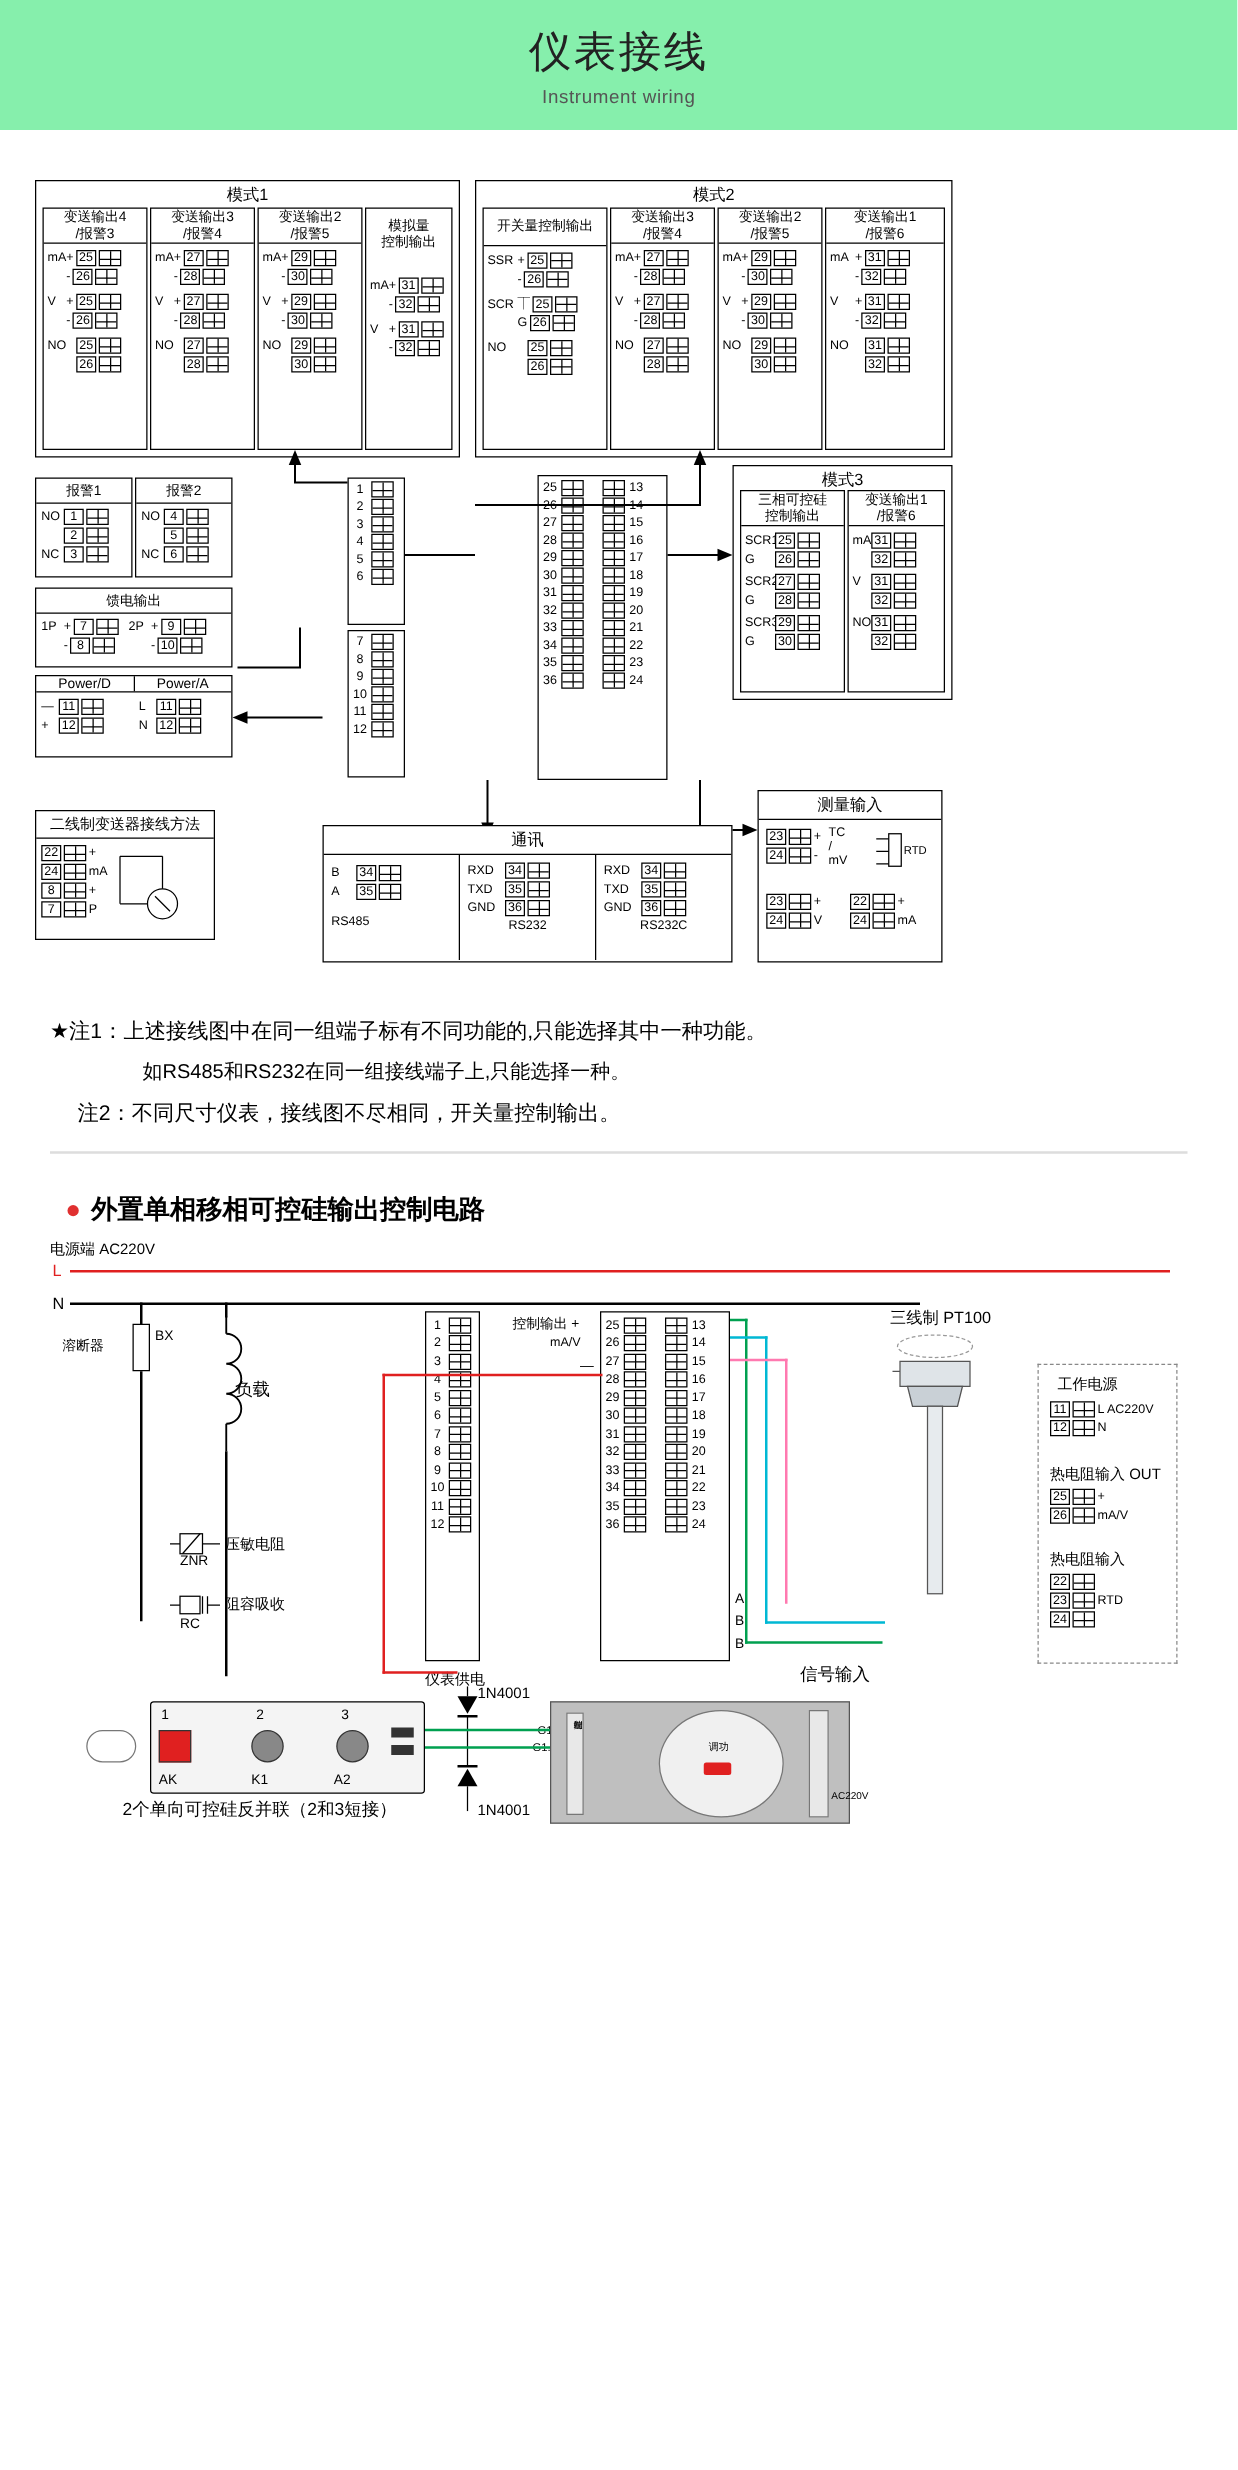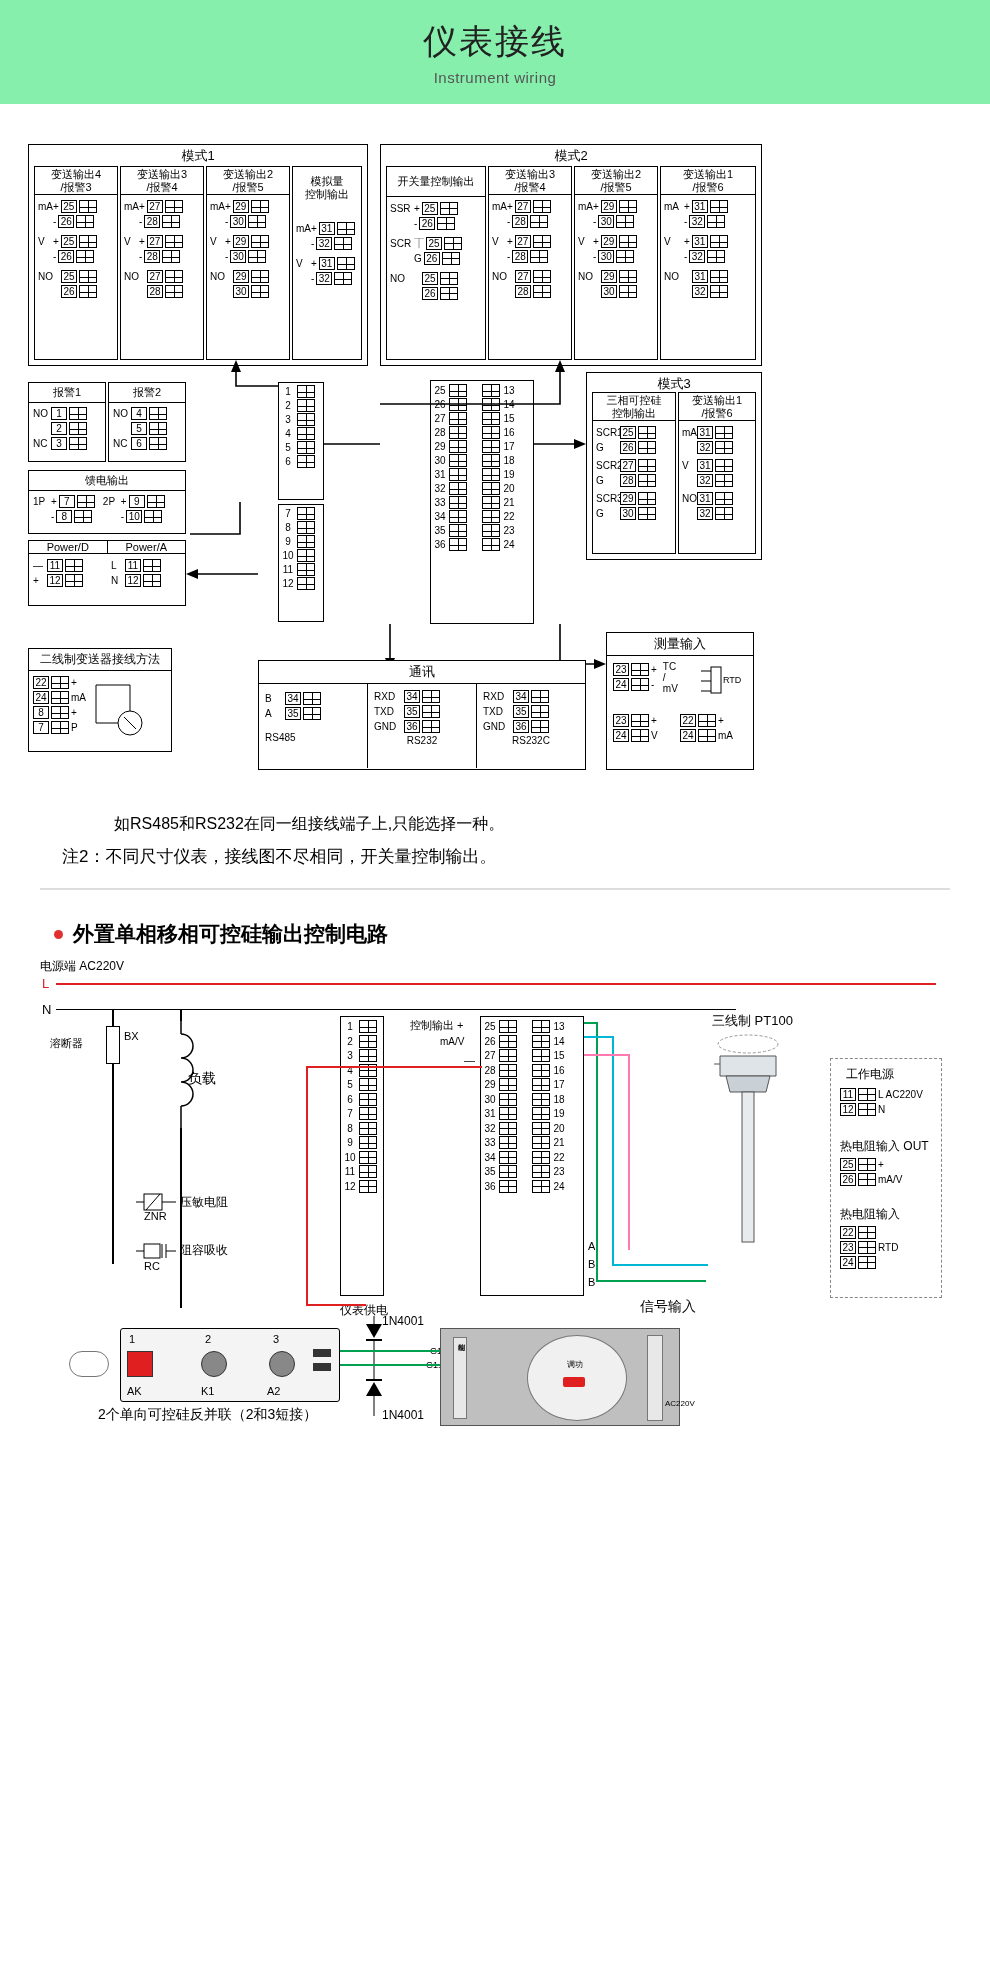--- a/index.html
+++ b/index.html
@@ -948,20 +948,23 @@
             <span class="term"></span>
             <span class="xs">mA</span>
           </div>
       </div>
     </div>
   </div>
 
 </div>
 
 <div class="notes">
+  <p>
+    <span class="star">★</span><span>注1：</span><span>上述接线图中在同一组端子标有不同功能的,只能选择其中一种功能。</span>
+  </p>
   <p class="ind">如RS485和RS232在同一组接线端子上,只能选择一种。</p>
   <p style="margin-left:22px;">
     <span>注2：</span><span>不同尺寸仪表，接线图不尽相同，开关量控制输出。</span>
   </p>
 </div>
 
 <hr class="sep">
 
 <div class="sec2">
   <h2><span class="dot"></span><span>外置单相移相可控硅输出控制电路</span></h2>

